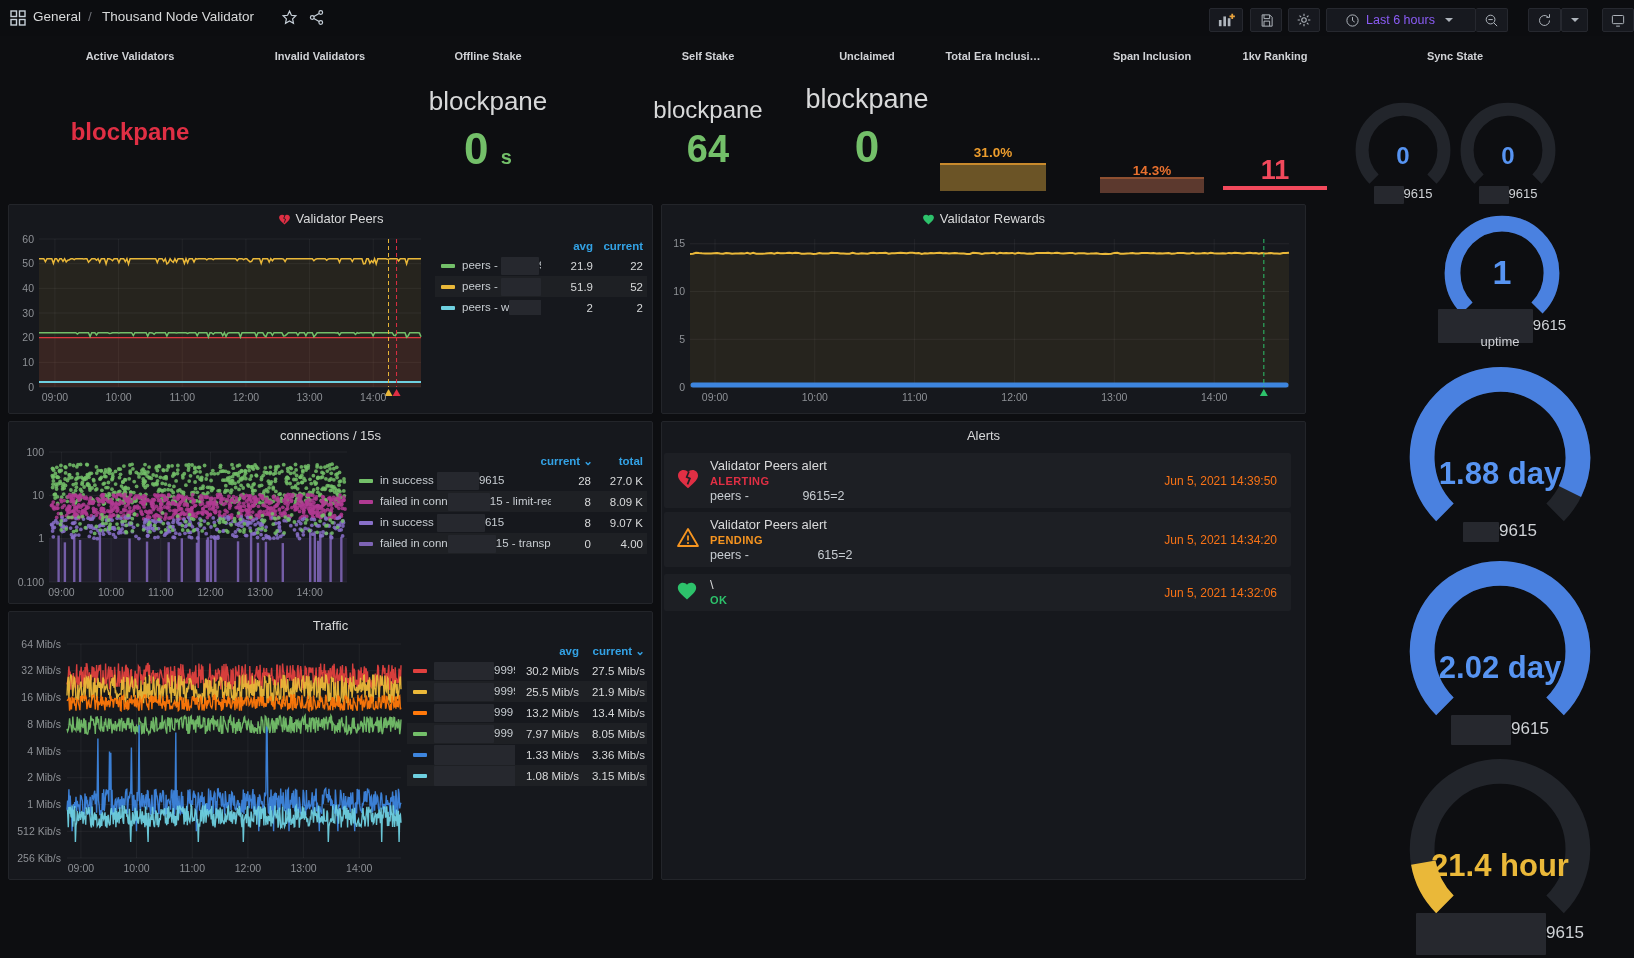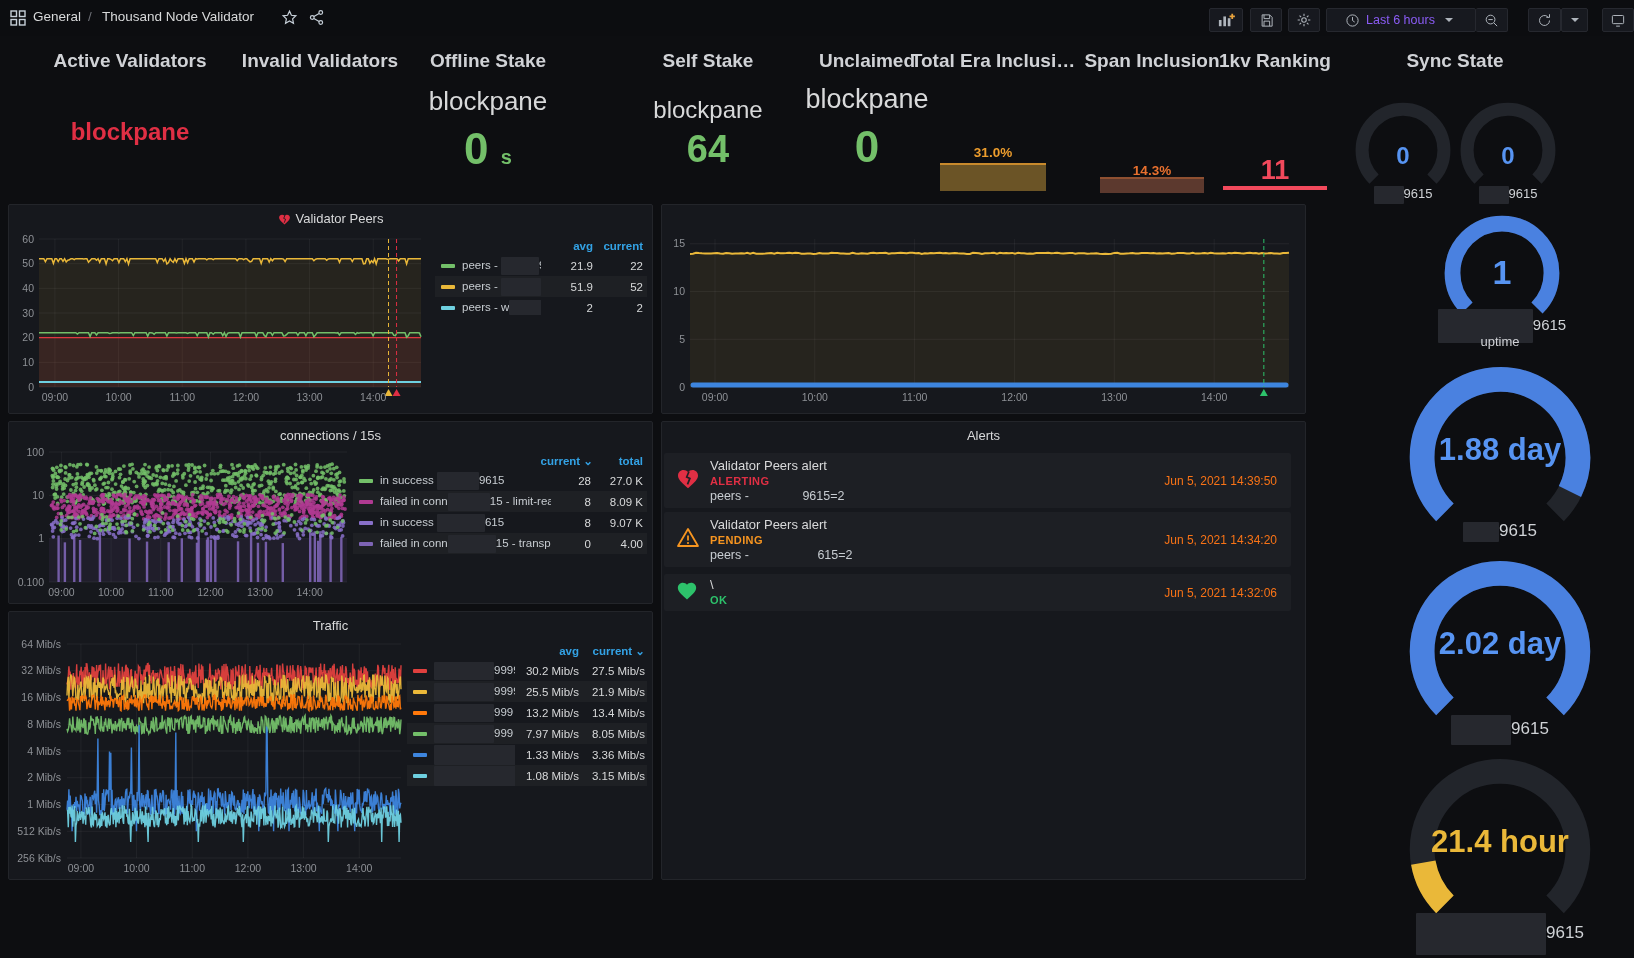--- a/index.html
+++ b/index.html
@@ -9,21 +9,21 @@
   
   #topbar{position:absolute;left:0;top:0;width:1634px;height:36px;background:#0c0d10;}
   .crumb{position:absolute;top:9px;font-size:13.5px;color:#d8d9da;}
   .crumb.sep{color:#6e7077;}
   .tb-btn{position:absolute;top:8px;height:24px;background:#17191f;border:1px solid #26282f;border-radius:2px;
           display:flex;align-items:center;justify-content:center;color:#aeb4bb;box-sizing:border-box;}
   .tb-btn svg{stroke:#aeb4bb;fill:none;stroke-width:1.6;}
   .tb-text{font-size:12.5px;color:#8b5cf6;margin:0 6px;white-space:nowrap;}
   .caret{width:0;height:0;border-left:4px solid transparent;border-right:4px solid transparent;border-top:4px solid #aeb4bb;margin:0 4px;}
   
-  .stat-label{position:absolute;width:200px;text-align:center;font-size:19px;font-weight:700;color:#d0d2d6;}
+  .stat-label{position:absolute;width:200px;text-align:center;font-size:11px;font-weight:700;color:#d0d2d6;}
   .stat-name{position:absolute;width:200px;text-align:center;color:#d8d9da;}
   .stat-value{position:absolute;width:200px;text-align:center;font-weight:700;}
   .green{color:#73bf69;}
   .redtxt{color:#e02f44;}
   .barg{position:absolute;box-sizing:border-box;}
   
   .panel{position:absolute;background:#16181d;border:1px solid #23252a;border-radius:2px;box-sizing:border-box;}
   .panel-title{position:absolute;top:6px;left:0;right:0;text-align:center;font-size:13px;font-weight:500;color:#d8d9da;}
   .panel-title .ticon{display:inline-block;vertical-align:-3px;margin-right:5px;}
   
@@ -48,21 +48,21 @@
   .al-state{font-size:11px;font-weight:700;letter-spacing:.4px;margin:2px 0;}
   .al-detail{font-size:12.5px;color:#c7ccd1;}
   .al-time{font-size:12px;color:#f97316;margin-right:14px;flex:none;}
   
   .gauge{position:absolute;text-align:center;}
   .gauge svg{display:block;width:100%;}
   .gauge-value{position:absolute;left:0;right:0;text-align:center;font-weight:700;transform:translateY(-50%);}
   .gauge-label{font-size:15px;color:#cfd2d6;margin-top:-12px;white-space:nowrap;}
   .g-sync{width:124px;} .g-sync .gauge-value{top:58px;font-size:24px;} .g-sync .gauge-label{font-size:13px;margin-top:-4px;}
   .g-one{width:150px;} .g-one .gauge-value{top:62px;font-size:34px;}
-  .g-big{width:236px;} .g-big .gauge-value{top:92px;font-size:31px;} .g-big .gauge-label{font-size:17px;}
+  .g-big{width:236px;} .g-big .gauge-value{top:116px;font-size:31px;} .g-big .gauge-label{font-size:17px;}
   .rwg-sync{width:30px;height:18px;} .rwg1{width:95px;height:34px;} .rwg2{width:36px;height:20px;}
   .rwg3{width:60px;height:30px;} .rwg4{width:130px;height:42px;}
   .ptitle-free{position:absolute;text-align:center;font-size:13px;font-weight:500;color:#d0d2d6;}
 </style>
 </head>
 <body>
 
 <div id="app">
 
   <div id="topbar">
@@ -249,20 +249,27 @@
       <div class="lg-row">
         <span class="swatch" style="background: rgb(110, 208, 224);"></span>
         <span class="lg-label"><span>peers - w</span><span class="redact rw62"></span></span>
         <span class="lg-val" style="width:52px;">2</span>
           <span class="lg-val" style="width:50px;margin-right:4px;">2</span>
       </div>
     </div>
   </div>
 
   <div class="panel" style="left:661px;top:204px;width:645px;height:210px;">
+    <div class="panel-title">
+      <span class="ticon">
+        <svg width="13" height="13" viewBox="0 0 24 24">
+            <path d="M12 21.35l-1.45-1.32C5.4 15.36 2 12.28 2 8.5 2 5.42 4.42 3 7.5 3c1.74 0 3.41.81 4.5 2.09C13.09 3.81 14.76 3 16.5 3 19.58 3 22 5.42 22 8.5c0 3.78-3.4 6.86-8.55 11.54L12 21.35z" fill="#2dc26b"></path>
+          </svg>
+      </span><span>Validator Rewards</span>
+    </div>
     <svg id="chart-rewards" class="abs" style="left:6px;top:26px;" width="631" height="178">
         <line x1="22" y1="156" x2="621" y2="156" stroke="rgba(255,255,255,0.06)"></line>
         <line x1="22" y1="108.25806451612904" x2="621" y2="108.25806451612904" stroke="rgba(255,255,255,0.06)"></line>
         <line x1="22" y1="60.516129032258064" x2="621" y2="60.516129032258064" stroke="rgba(255,255,255,0.06)"></line>
         <line x1="22" y1="12.774193548387093" x2="621" y2="12.774193548387093" stroke="rgba(255,255,255,0.06)"></line>
         <line x1="46.978300000000004" y1="8" x2="46.978300000000004" y2="156" stroke="rgba(255,255,255,0.05)"></line>
         <line x1="146.7717" y1="8" x2="146.7717" y2="156" stroke="rgba(255,255,255,0.05)"></line>
         <line x1="246.625" y1="8" x2="246.625" y2="156" stroke="rgba(255,255,255,0.05)"></line>
         <line x1="346.4783" y1="8" x2="346.4783" y2="156" stroke="rgba(255,255,255,0.05)"></line>
         <line x1="446.2717" y1="8" x2="446.2717" y2="156" stroke="rgba(255,255,255,0.05)"></line>

